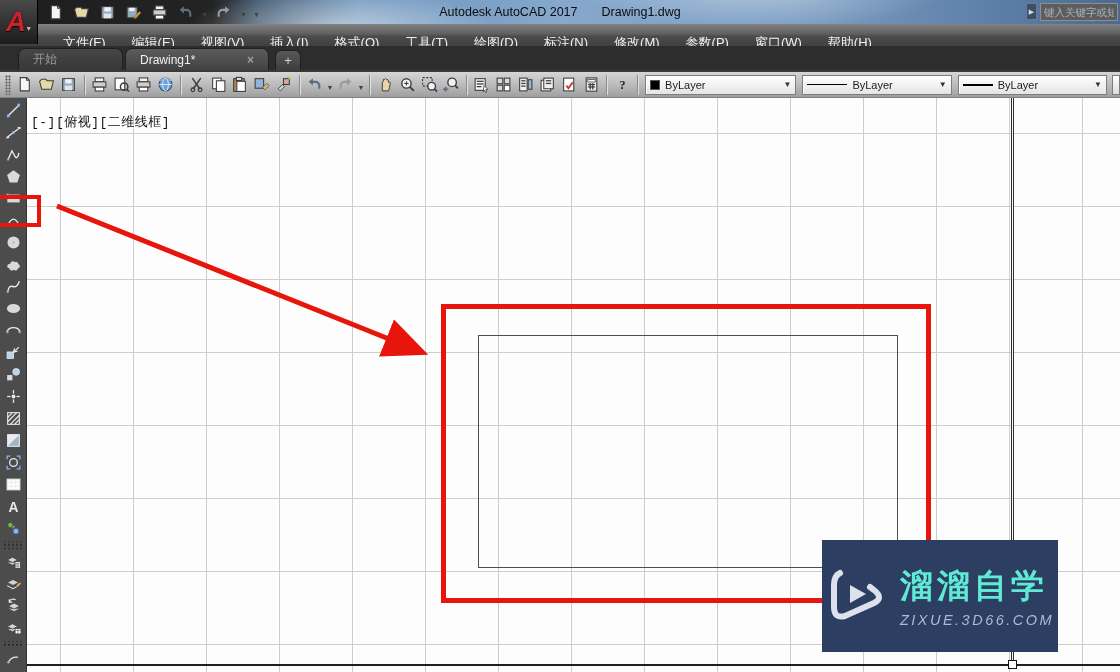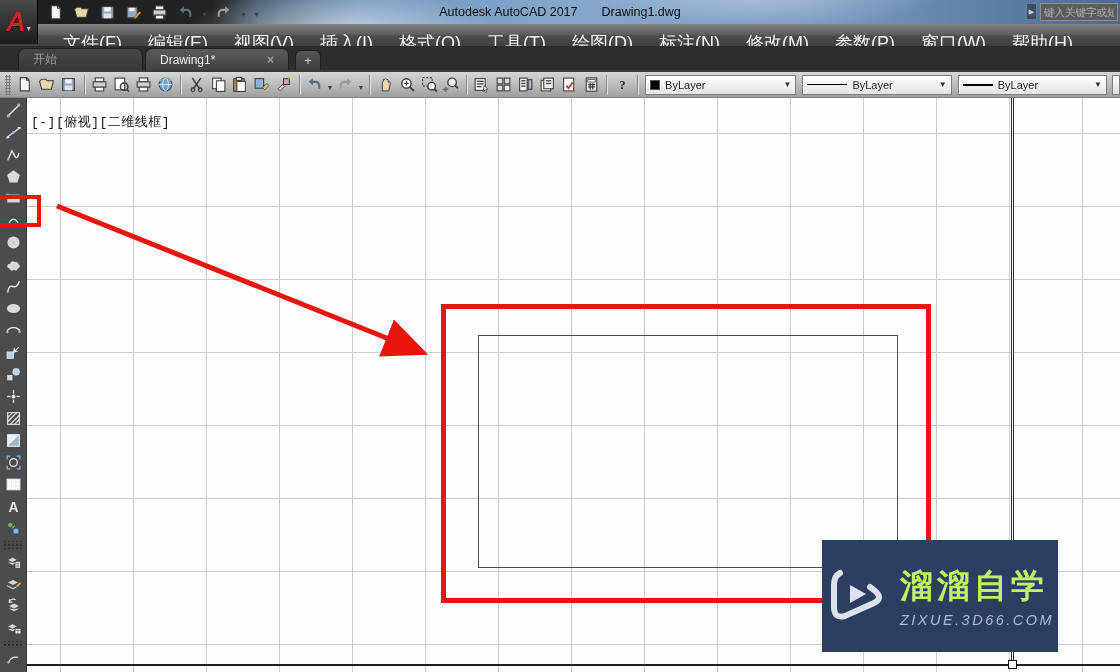--- a/index.html
+++ b/index.html
@@ -29,28 +29,28 @@
   .search-go { width:11px; height:17px; background:#3c4f66; border:1px solid #6b7d92; color:#cfd9e4;
     font-size:7px; display:flex; align-items:center; justify-content:center; }
   .search-box { width:78px; height:18px; background:#5d5d5d; border:1px solid #8f8f8f;
     color:#b9bec6; font-size:10.5px; padding:0 3px; font-family:"Liberation Sans",sans-serif; }
   .search-box::placeholder { color:#aab1ba; }
 
   
   .menubar { position:absolute; left:0; top:24px; width:1120px; height:22px;
     background:linear-gradient(#828282,#606060 45%,#4c4c4c 55%,#404040);
     display:flex; align-items:center; padding-left:50px; }
-  .menu-item { color:#f2f2f2; font-size:18px; padding:8px 13px; height:22px; line-height:22px; cursor:default; }
+  .menu-item { color:#f2f2f2; font-size:13px; padding:8px 13px; height:22px; line-height:22px; cursor:default; }
 
   
   .tabbar { position:absolute; left:0; top:46px; width:1120px; height:26px; background:#2d2d2d;
     display:flex; align-items:flex-end; padding-left:18px; border-bottom:2px solid #3a3a3a; }
   .ftab { height:22px; margin-right:2px; padding:0 14px; display:flex; align-items:center; gap:8px;
     border-radius:7px 7px 0 0; font-size:12px; border:1px solid #1f1f1f; border-bottom:none; }
-  .ftab.inactive { background:linear-gradient(#464646,#383838); color:#9a9a9a; width:125px; }
+  .ftab.inactive { background:linear-gradient(#464646,#383838); color:#9a9a9a; width:105px; }
   .ftab.active { background:linear-gradient(#5b5b5b,#424242); color:#f0f0f0; width:144px; justify-content:space-between; }
   .ftab .close { color:#9f9f9f; font-size:12px; font-weight:bold; }
   .ftab-new { height:20px; width:26px; background:linear-gradient(#585858,#3e3e3e); border:1px solid #1f1f1f;
     border-bottom:none; border-radius:6px 6px 0 0; color:#cfcfcf; font-size:13px;
     display:flex; align-items:center; justify-content:center; margin-left:4px; }
 
   
   .toolbar { position:absolute; left:0; top:72px; width:1120px; height:26px;
     background:linear-gradient(#d6d6d6,#b9b9b9 55%,#9f9f9f); border-bottom:1px solid #808080;
     display:flex; align-items:center; padding-left:2px; }
@@ -100,21 +100,21 @@
   .arrow-svg { position:absolute; left:0; top:0; width:1093px; height:574px; pointer-events:none; }
 
   
   .tool-highlight { position:absolute; left:0; top:97px; width:41px; height:32px;
     border:4px solid #e8150d; border-left:none; z-index:20; }
 
   
   .watermark { position:absolute; left:795px; top:442px; width:236px; height:112px; background:#2d3e63;
     display:flex; align-items:center; justify-content:center; gap:12px; z-index:10; }
   .wm-logo { flex:0 0 auto; }
-  .wm-text .brand { color:#bef264; font-size:33px; font-weight:bold; letter-spacing:4px;
+  .wm-text .brand { color:#5eead4; font-size:33px; font-weight:bold; letter-spacing:4px;
     font-family:"Liberation Sans",sans-serif; }
   .wm-text .site { color:#aeb9d2; font-size:14.5px; letter-spacing:2.5px; text-transform:uppercase; margin-top:3px;font-style:italic; }
 </style>
 </head>
 <body>
 
 <div class="window">
 
   <div class="titlebar">
     <div class="title-text"><span>Autodesk AutoCAD 2017</span><b>Drawing1.dwg</b></div>

